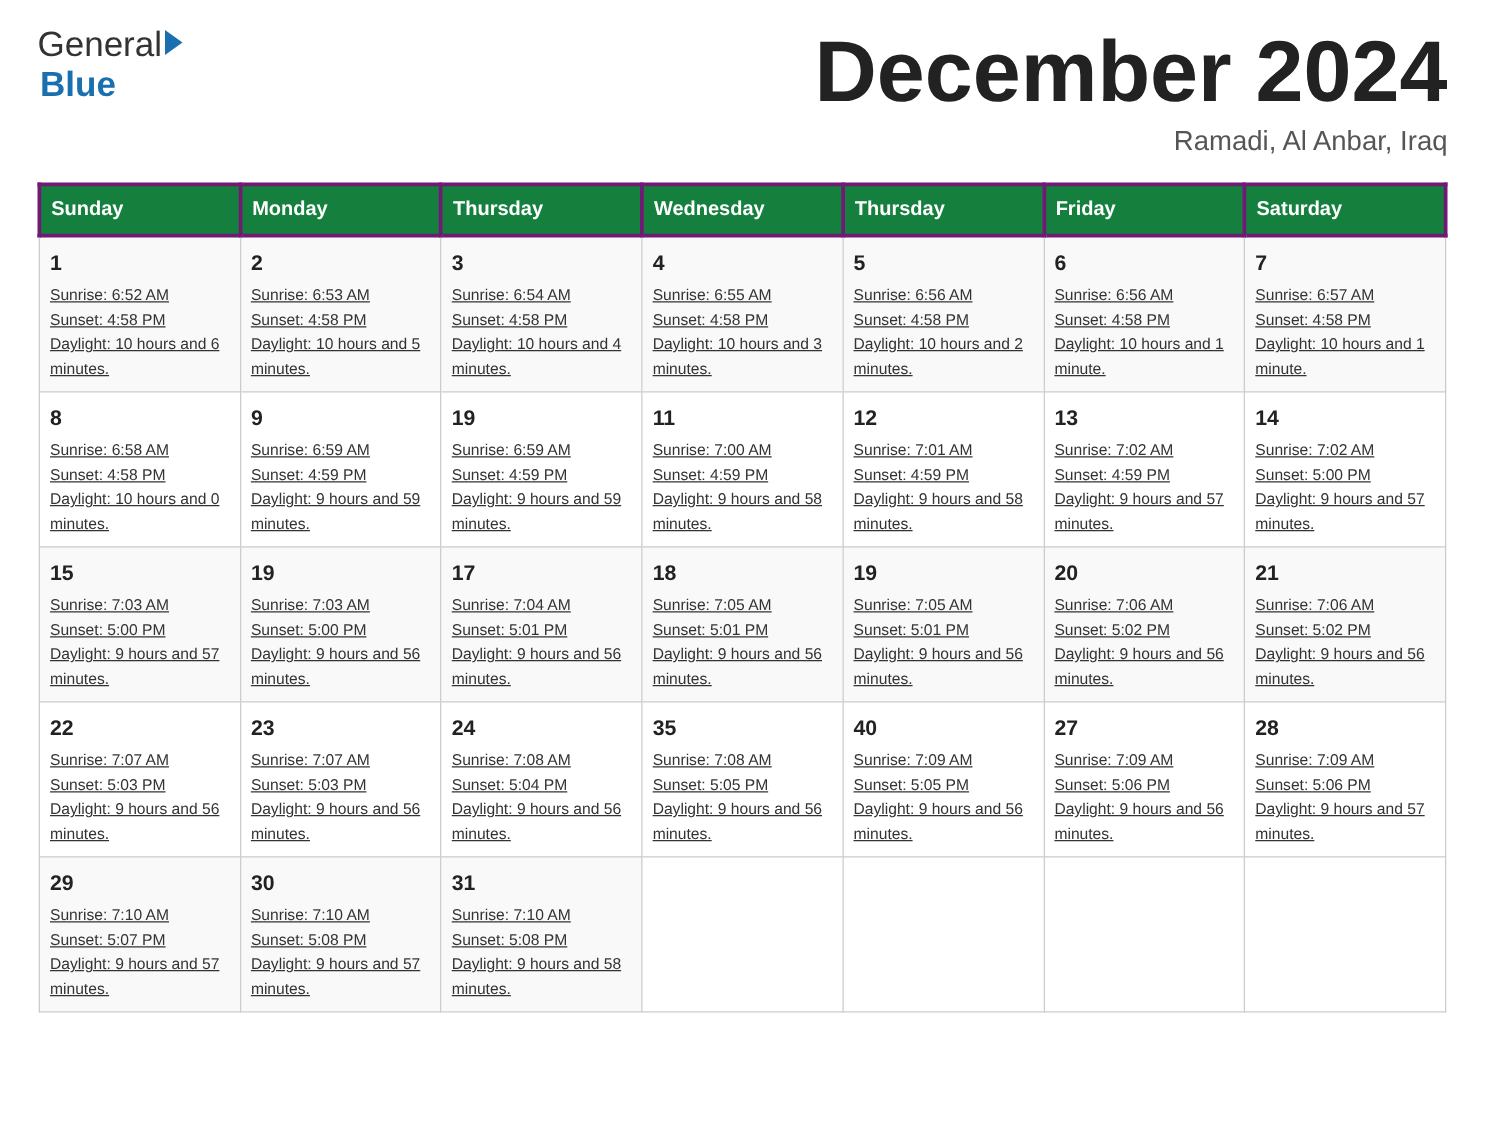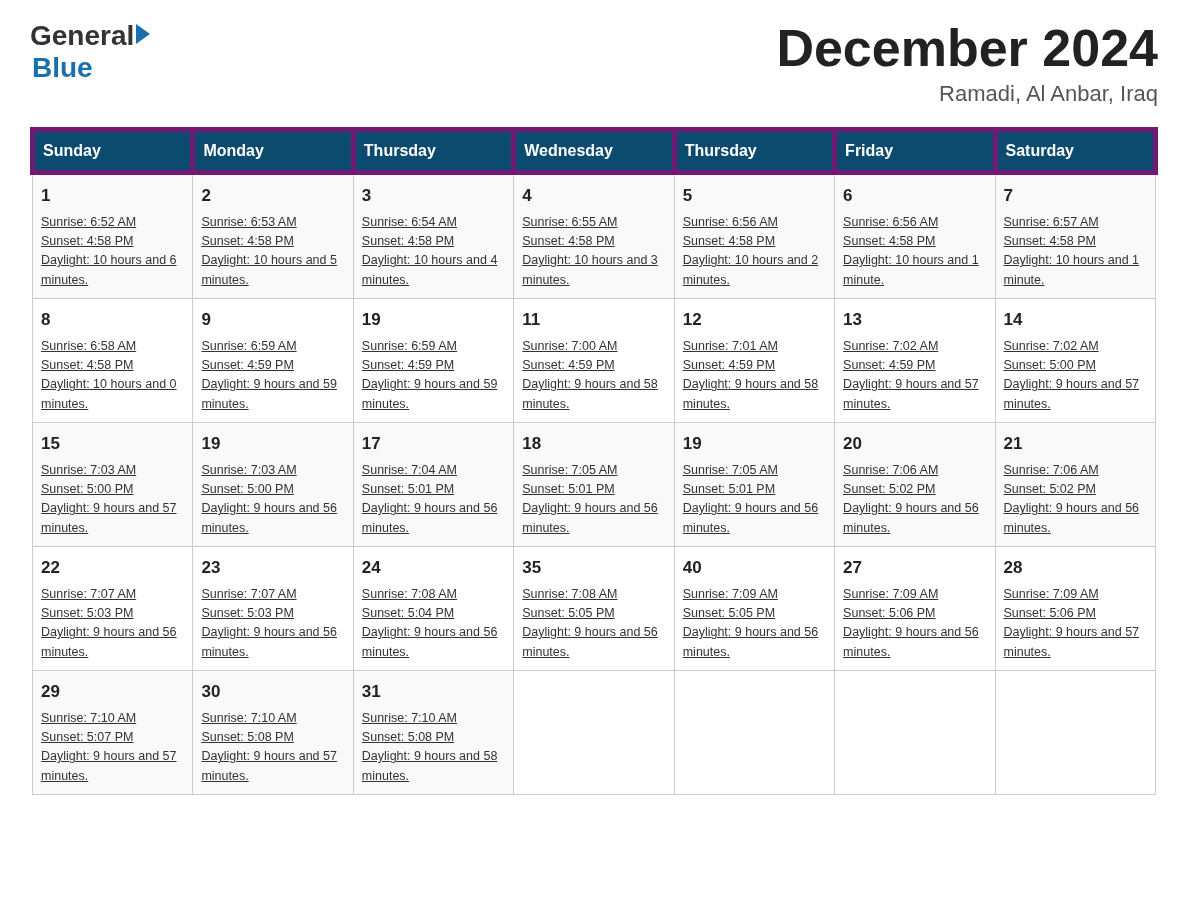--- a/index.html
+++ b/index.html
@@ -12,21 +12,21 @@
       padding: 20px 30px;
     }
     .header {
       display: flex;
       justify-content: space-between;
       align-items: flex-start;
       margin-bottom: 20px;
     }
     .logo-text-general {
       font-size: 28px;
-      font-weight: bold;
+      font-weight: normal;
       color: #333;
     }
     .logo-arrow {
       width: 0;
       height: 0;
       border-left: 14px solid #1a6faf;
       border-top: 10px solid transparent;
       border-bottom: 10px solid transparent;
       display: inline-block;
       margin-left: 2px;
@@ -44,43 +44,43 @@
       align-items: flex-start;
     }
     .logo-top-row {
       display: flex;
       align-items: center;
     }
     .title-block {
       text-align: right;
     }
     .month-title {
-      font-size: 52px;
+      font-size: 69px;
       font-weight: bold;
       color: #222;
       line-height: 1.1;
     }
     .location-title {
       font-size: 22px;
       color: #555;
       margin-top: 4px;
     }
     table {
       width: 100%;
       border-collapse: collapse;
       table-layout: fixed;
     }
     thead tr th {
-      background-color: #0c4a6e;
+      background-color: #15803d;
       color: #fff;
       font-size: 16px;
       font-weight: bold;
       padding: 10px 8px;
       text-align: left;
-      border: 5px solid #701a75;
+      border: 3px solid #701a75;
     }
     tbody tr td {
       vertical-align: top;
       padding: 8px 8px;
       border: 1px solid #ccc;
       font-size: 13px;
       line-height: 1.5;
       min-height: 100px;
       background: #fff;
     }

